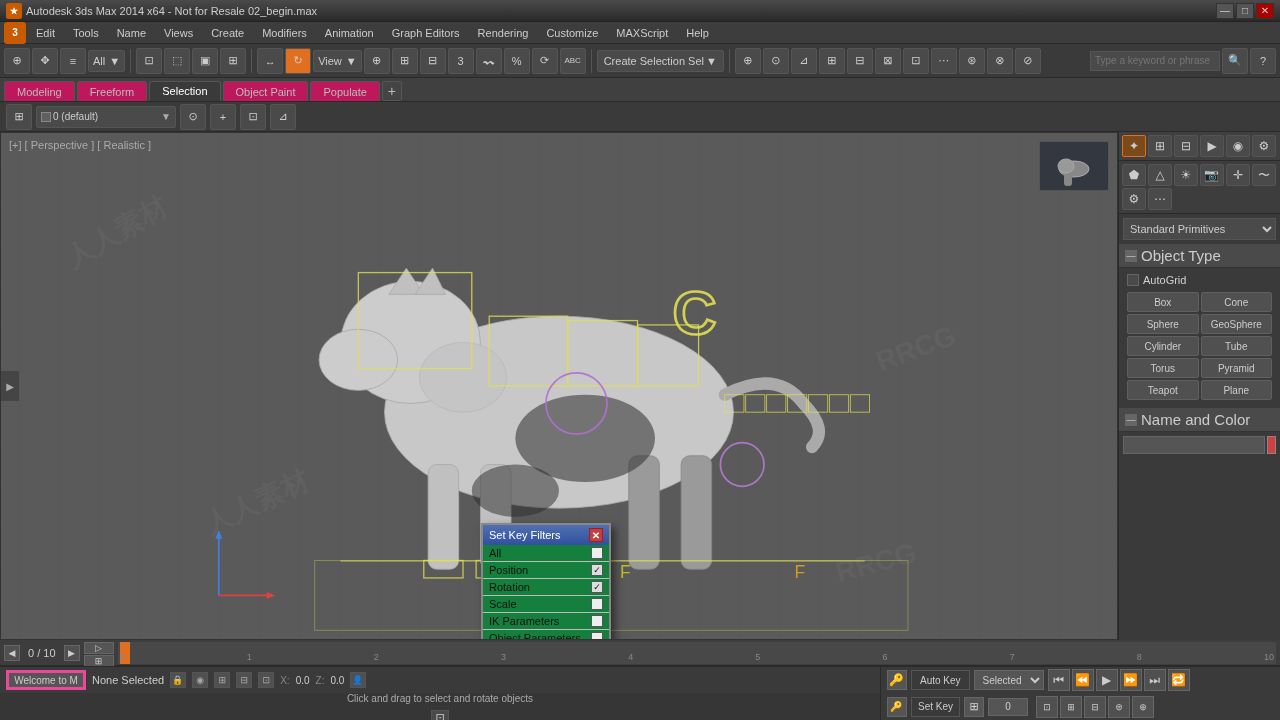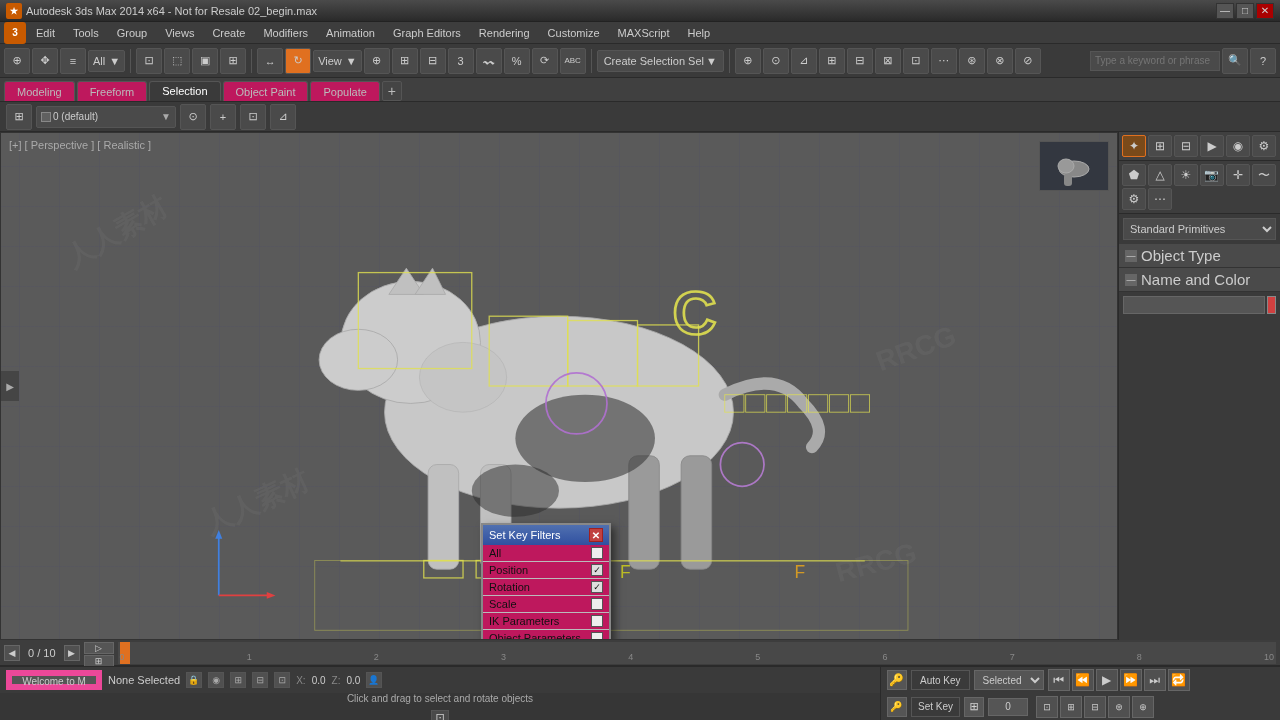--- a/index.html
+++ b/index.html
@@ -330,21 +330,21 @@
       border: 1px solid #888;
       cursor: pointer;
     }
 
     
     #set-key-filters {
       position: absolute;
       top: 390px;
       left: 480px;
       width: 130px;
-      background: #be185d;
+      background: #15803d;
       border: 2px solid #888;
       box-shadow: 4px 4px 8px rgba(0,0,0,0.5);
       z-index: 100;
       font-size: 11px;
       color: #111;
     }
     #set-key-filters-title {
       background: linear-gradient(to bottom, #5070b0, #3050a0);
       color: white;
       padding: 3px 6px;
@@ -379,24 +379,24 @@
     .filter-checkbox.checked::after { content: '✓'; }
     .timeline-nav-btn {
       width: 16px; height: 16px;
       background: #505050;
       border: 1px solid #666;
       display: flex; align-items: center; justify-content: center;
       cursor: pointer;
       font-size: 9px; color: #ccc;
     }
     .welcome-box {
-      width: 96px; height: 20px;
+      width: 80px; height: 20px;
       background: #555;
-      border: 6px solid #ec4899;
-      display: flex; justify-content: center;
+      border: 3px solid #ec4899;
+      display: flex; align-items: center; justify-content: center;
       font-size: 10px; color: #ccc;
     }
     .anim-btn {
       width: 22px; height: 22px;
       background: #505050;
       border: 1px solid #666;
       display: flex; align-items: center; justify-content: center;
       cursor: pointer;
       font-size: 12px; color: #ccc;
     }
@@ -495,21 +495,21 @@
     <span>—</span>
     <span>□</span>
     <span>✕</span>
   </div>
 </div>
 
 <div id="menu-bar">
   <div class="logo-3dsmax">3</div>
   <span>Edit</span>
   <span>Tools</span>
-  <span>Group</span>
+  <span>Name</span>
   <span>Views</span>
   <span>Create</span>
   <span>Modifiers</span>
   <span>Animation</span>
   <span>Graph Editors</span>
   <span>Rendering</span>
   <span>Customize</span>
   <span>MAXScript</span>
   <span>Help</span>
 </div>
@@ -739,20 +739,38 @@
     <div id="right-panel-dropdown">
       <select style="flex:1;background:#4a4a4a;border:1px solid #555;color:#ccc;font-size:11px;height:22px;">
         <option>Standard Primitives</option>
       </select>
     </div>
 
     <div class="panel-section-header">
       <div class="collapse-btn">—</div>
       <span>Object Type</span>
     </div>
+    <div class="panel-section-content">
+      <div class="autogrid-row">
+        <div class="autogrid-checkbox"></div>
+        <span>AutoGrid</span>
+      </div>
+      <div class="primitive-grid">
+        <div class="primitive-btn">Box</div>
+        <div class="primitive-btn">Cone</div>
+        <div class="primitive-btn">Sphere</div>
+        <div class="primitive-btn">GeoSphere</div>
+        <div class="primitive-btn">Cylinder</div>
+        <div class="primitive-btn">Tube</div>
+        <div class="primitive-btn">Torus</div>
+        <div class="primitive-btn">Pyramid</div>
+        <div class="primitive-btn">Teapot</div>
+        <div class="primitive-btn">Plane</div>
+      </div>
+    </div>
 
     <div class="panel-section-header">
       <div class="collapse-btn">—</div>
       <span>Name and Color</span>
     </div>
     <div class="name-color-section">
       <div class="name-input-row">
         <input type="text" class="name-input" value="" style="">
         <div class="color-swatch"></div>
       </div>

